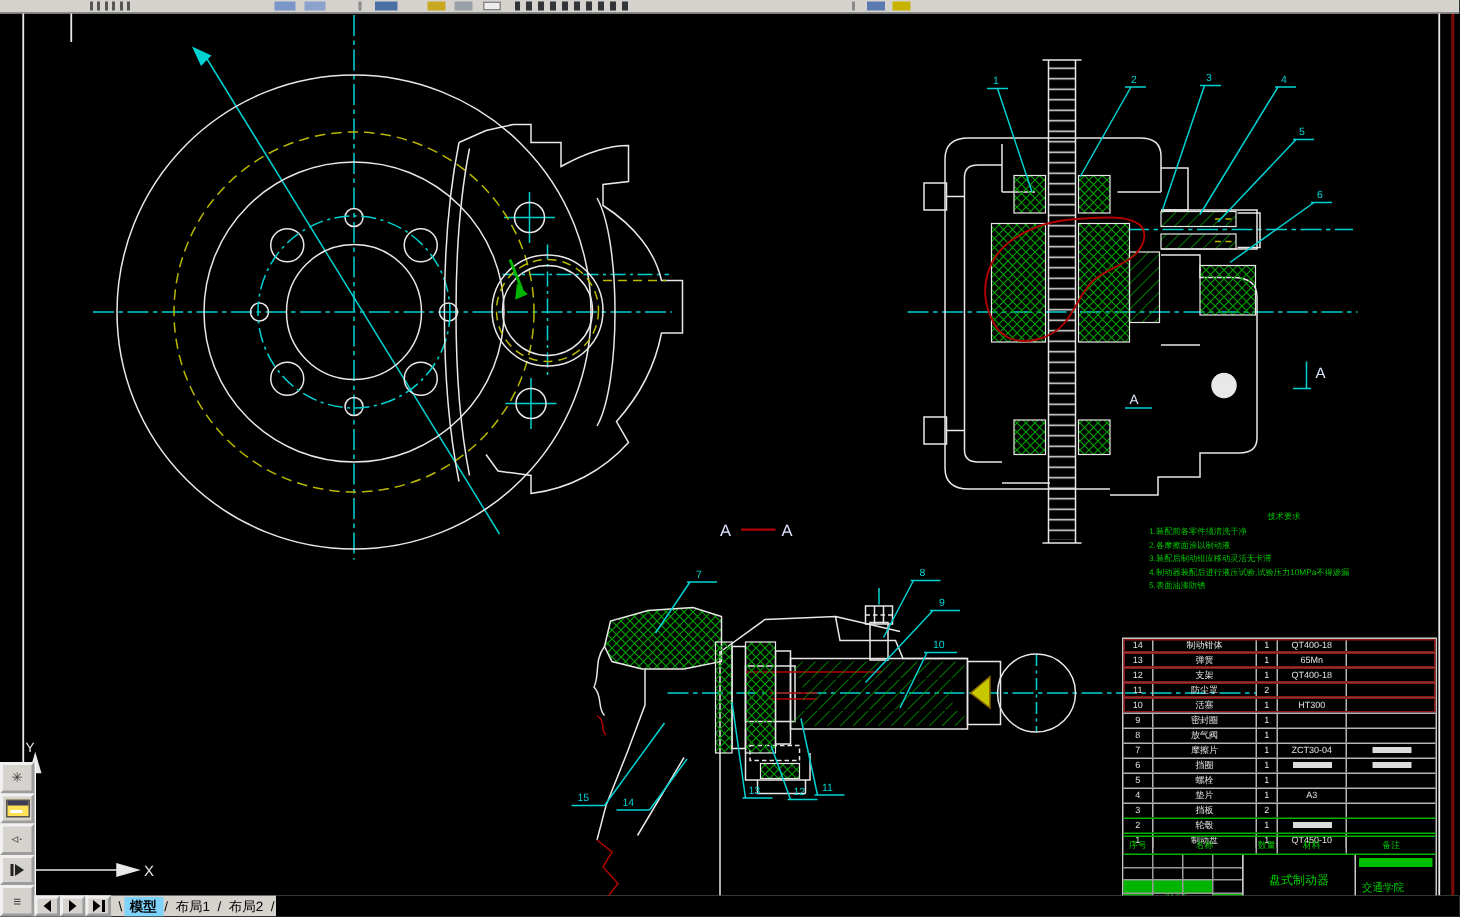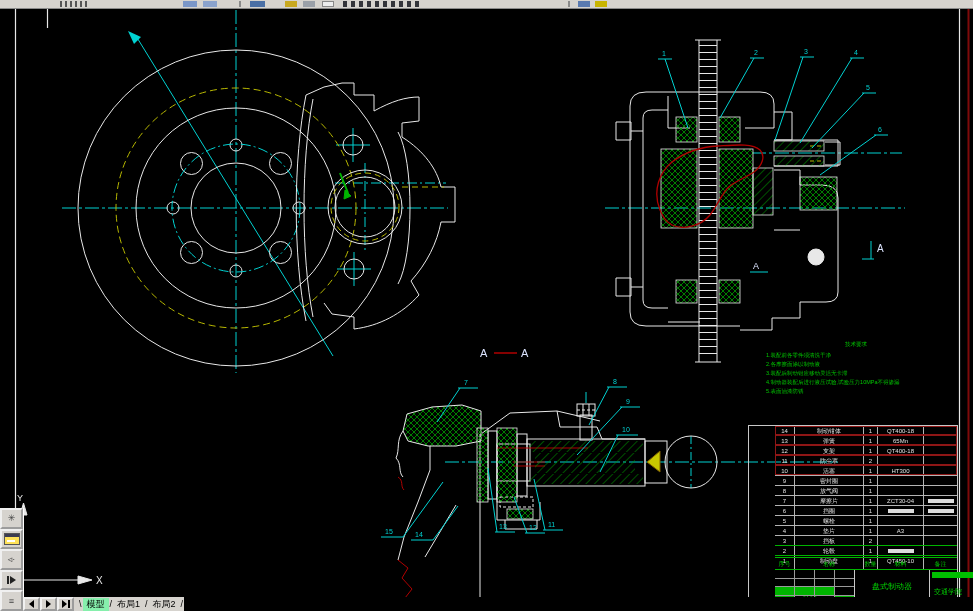--- a/index.html
+++ b/index.html
@@ -60,21 +60,21 @@
     display:flex;align-items:stretch;font-size:9px;color:#000;}
   .navbtn{width:17px;border:2px outset #f0f0f0;background:#d6d3ce;display:flex;align-items:center;
     justify-content:center;box-sizing:border-box;}
   .tri-l{width:0;height:0;border-right:5px solid #000;border-top:4px solid transparent;border-bottom:4px solid transparent;}
   .tri-r{width:0;height:0;border-left:5px solid #000;border-top:4px solid transparent;border-bottom:4px solid transparent;}
   .tri-end{display:flex;align-items:center;}
   .tri-end .bar{width:2px;height:8px;background:#000;margin-left:1px;}
   .tabs{display:flex;align-items:center;padding-left:4px;}
   .sep{color:#000;padding:0 1px;}
   .tab{padding:0 4px;line-height:13px;}
-  .tab.active{background:#86efac;font-weight:normal;}
+  .tab.active{background:#7dd3fc;font-weight:bold;}
   .filler{flex:1;background:#000;}
 </style>
 </head>
 <body>
 
 <div class="app">
 
   <div class="topbar">
     <div class="stub" style="left:60px;width:30px;background:repeating-linear-gradient(90deg,#555 0 2px,#d6d3ce 2px 5px);"></div>
     <div class="stub" style="left:183px;width:14px;background:#7a96c8;"></div>
@@ -309,21 +309,21 @@
   <div class="overlay notes-title" style="position:absolute;">技术要求</div>
   <div class="overlay notes" style="position:absolute;">
 
   <div>1.装配前各零件须清洗干净</div>
       <div>2.各摩擦面涂以制动液</div>
       <div>3.装配后制动钳应移动灵活无卡滞</div>
       <div>4.制动器装配后进行液压试验,试验压力10MPa不得渗漏</div>
       <div>5.表面油漆防锈</div>
     </div>
 
-  <div class="overlay ptable" style="position:absolute;padding-left:26px;">
+  <div class="overlay ptable" style="position:absolute;">
     <div class="prows">
 
     <div class="prow red-row">
         <div class="c w-no">14</div>
         <div class="c w-name">制动钳体</div>
         <div class="c w-qty">1</div>
         <div class="c w-mat">QT400-18</div>
         <div class="c w-rem"></div>
       </div>
         <div class="prow red-row">

